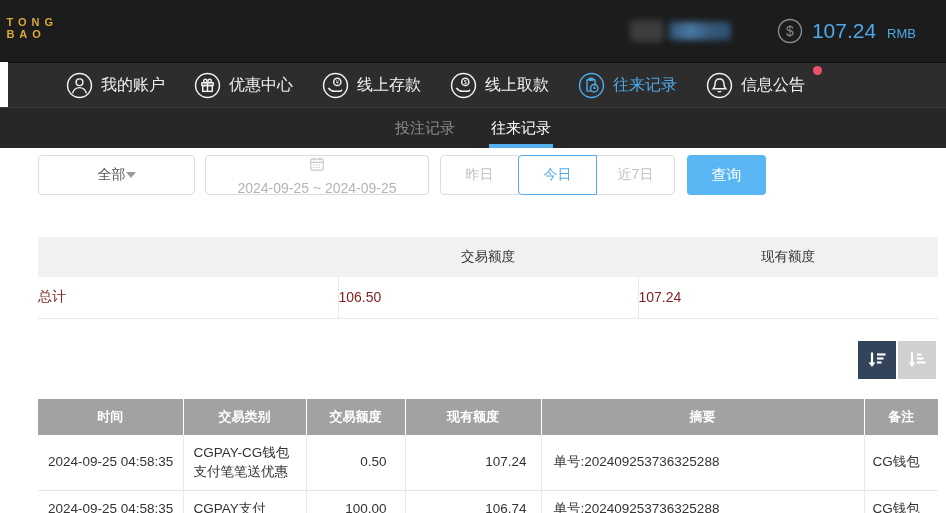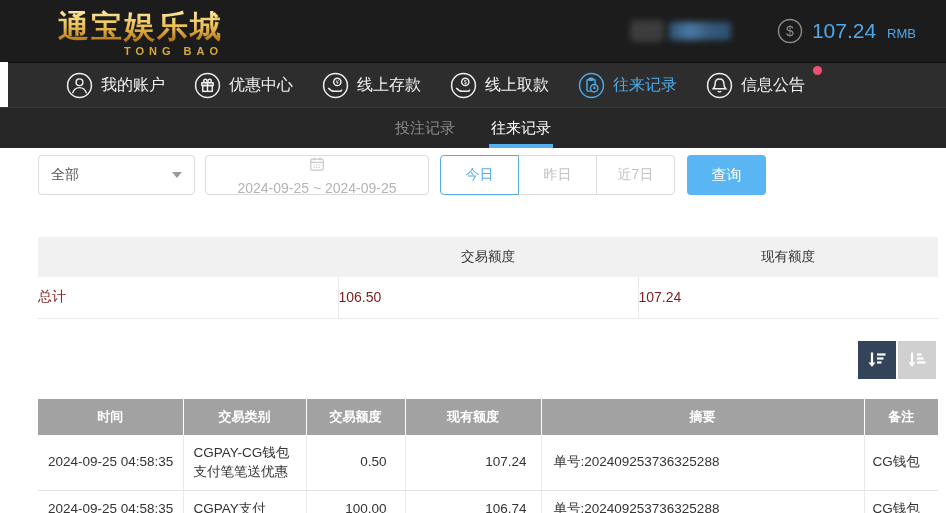--- a/index.html
+++ b/index.html
@@ -55,21 +55,21 @@
     display:flex; align-items:stretch; justify-content:center; gap:32px; }
   .subtab { display:flex; align-items:center; color:#8a8a8a; font-size:15px;
     cursor:pointer; position:relative; padding:0 2px; }
   .subtab.active { color:#ffffff; }
   .subtab.active::after { content:""; position:absolute; left:0; right:0; bottom:0;
     height:4px; background:#55b0f0; }
 
   
   .filter-row { display:flex; align-items:center; margin:7px 0 0 38px; }
   .select-box { width:157px; height:40px; border:1px solid #dcdcdc; border-radius:4px;
-    display:flex; align-items:center; justify-content:space-between; padding:0 12px;
+    display:flex; align-items:center; justify-content:center; padding:0 12px;
     font-size:14px; color:#555; cursor:pointer; background:#fff; }
   .caret-down { width:0; height:0; border-left:5px solid transparent;
     border-right:5px solid transparent; border-top:6px solid #9b9b9b; }
   .date-box { width:224px; height:40px; border:1px solid #dcdcdc; border-radius:4px;
     display:flex; align-items:center; gap:8px; padding:0 10px; margin-left:10px;
     font-size:14px; color:#b4b4b4; cursor:pointer; background:#fff; white-space:nowrap;flex-direction:column; }
   .seg-group { display:flex; margin-left:11px; }
   .seg { width:79px; height:40px; background:#fff; border:1px solid #dcdcdc;
     font-size:14px; color:#c2c2c2; cursor:pointer; margin-left:-1px;
     display:flex; align-items:center; justify-content:center; }
@@ -107,21 +107,20 @@
   .records-table td.c-balance { text-align:right; padding-right:14px; }
   .records-table td.c-summary { padding-left:12px; }
   .records-table td.c-note { padding-left:8px; }
 </style>
 </head>
 <body>
 
 <div class="top-header">
   <div class="logo">
     <div class="logo-text">
-      <div class="logo-cn">通宝娱乐城</div>
       <div class="logo-en">TONG BAO</div>
     </div>
   </div>
   <div class="header-right">
     <div class="blur-area">
       <span class="blob blob-dark"></span>
       <span class="blob blob-blue"></span>
     </div>
     <div class="balance">
       <span class="balance-icon">
@@ -224,22 +223,22 @@
         <line x1="5" y1="1.6" x2="5" y2="4.6"></line>
         <line x1="11" y1="1.6" x2="11" y2="4.6"></line>
         <line x1="1.8" y1="6.4" x2="14.2" y2="6.4"></line>
         <line x1="4.5" y1="9" x2="11.5" y2="9" stroke-dasharray="1.4 1.2"></line>
         <line x1="4.5" y1="11.5" x2="11.5" y2="11.5" stroke-dasharray="1.4 1.2"></line>
       </svg>
     </span>
     <span>2024-09-25 ~ 2024-09-25</span>
   </div>
   <div class="seg-group">
+    <button class="seg">昨日</button>
     <button class="seg active">今日</button>
-    <button class="seg">昨日</button>
     <button class="seg">近7日</button>
   </div>
   <button class="search-btn">查询</button>
 </div>
 
 <table class="summary-table">
   <thead>
     <tr>
       <th></th>
       <th>交易额度</th>

